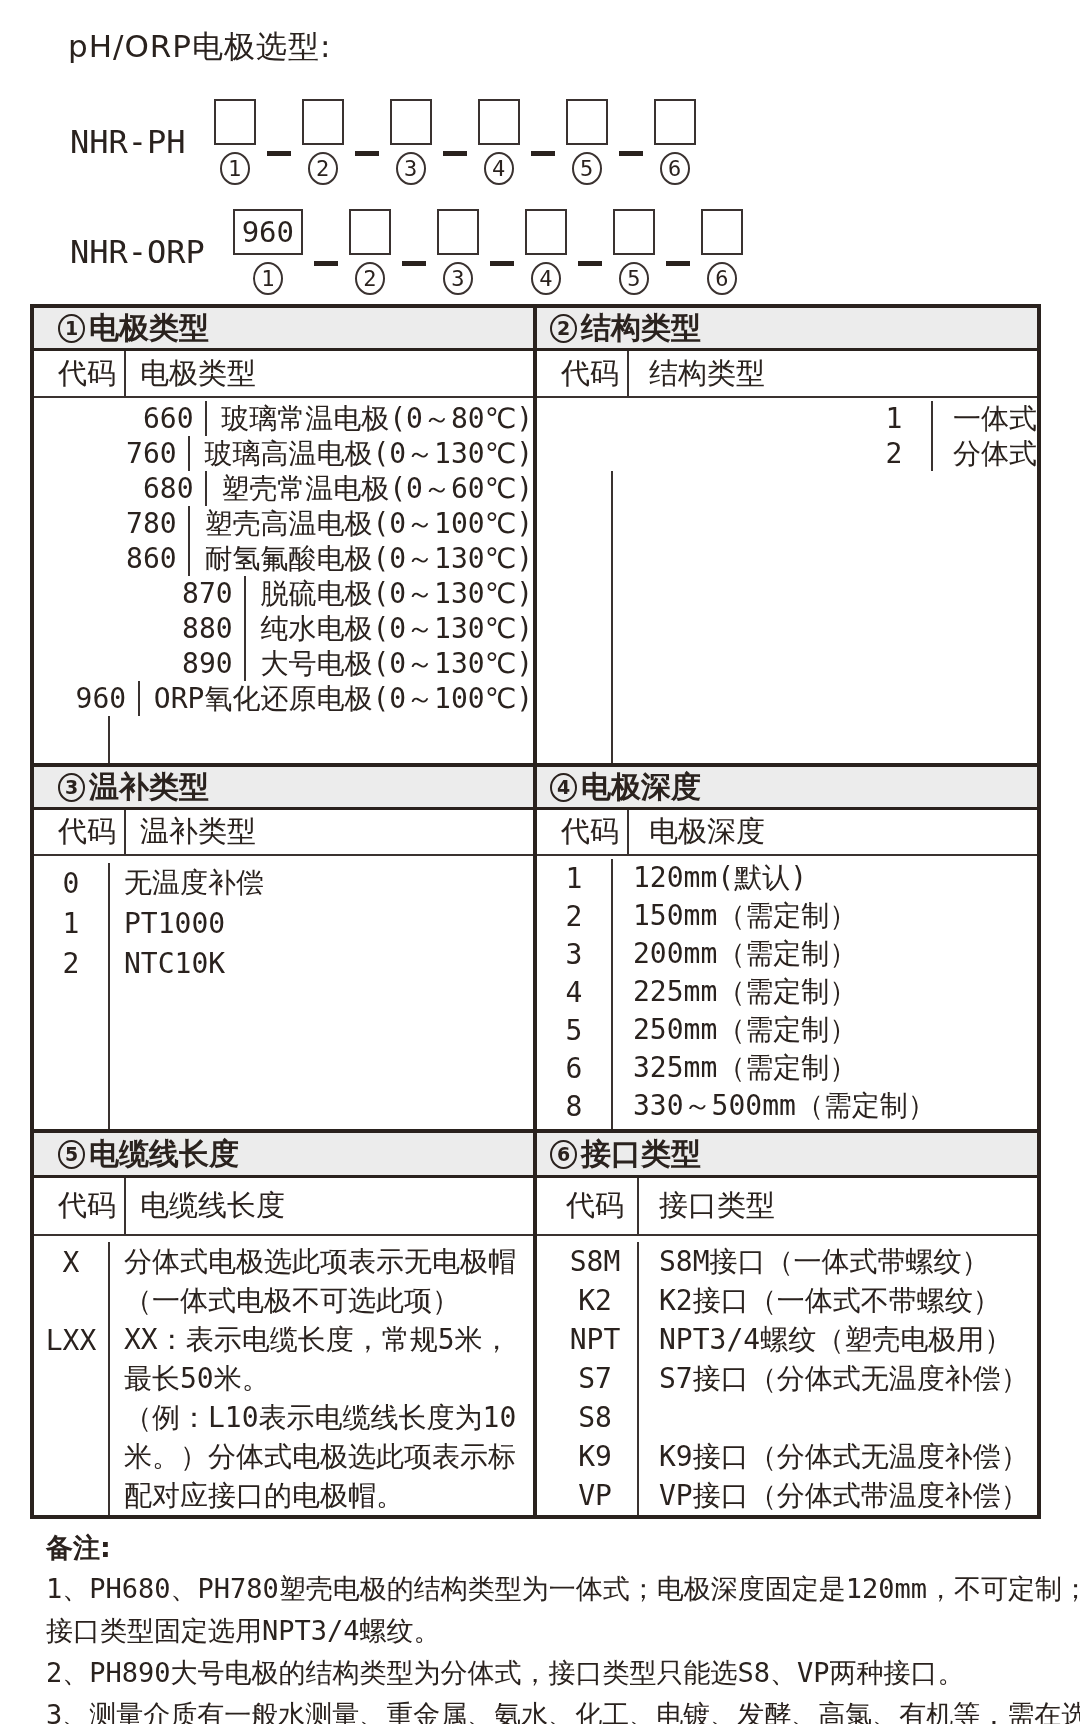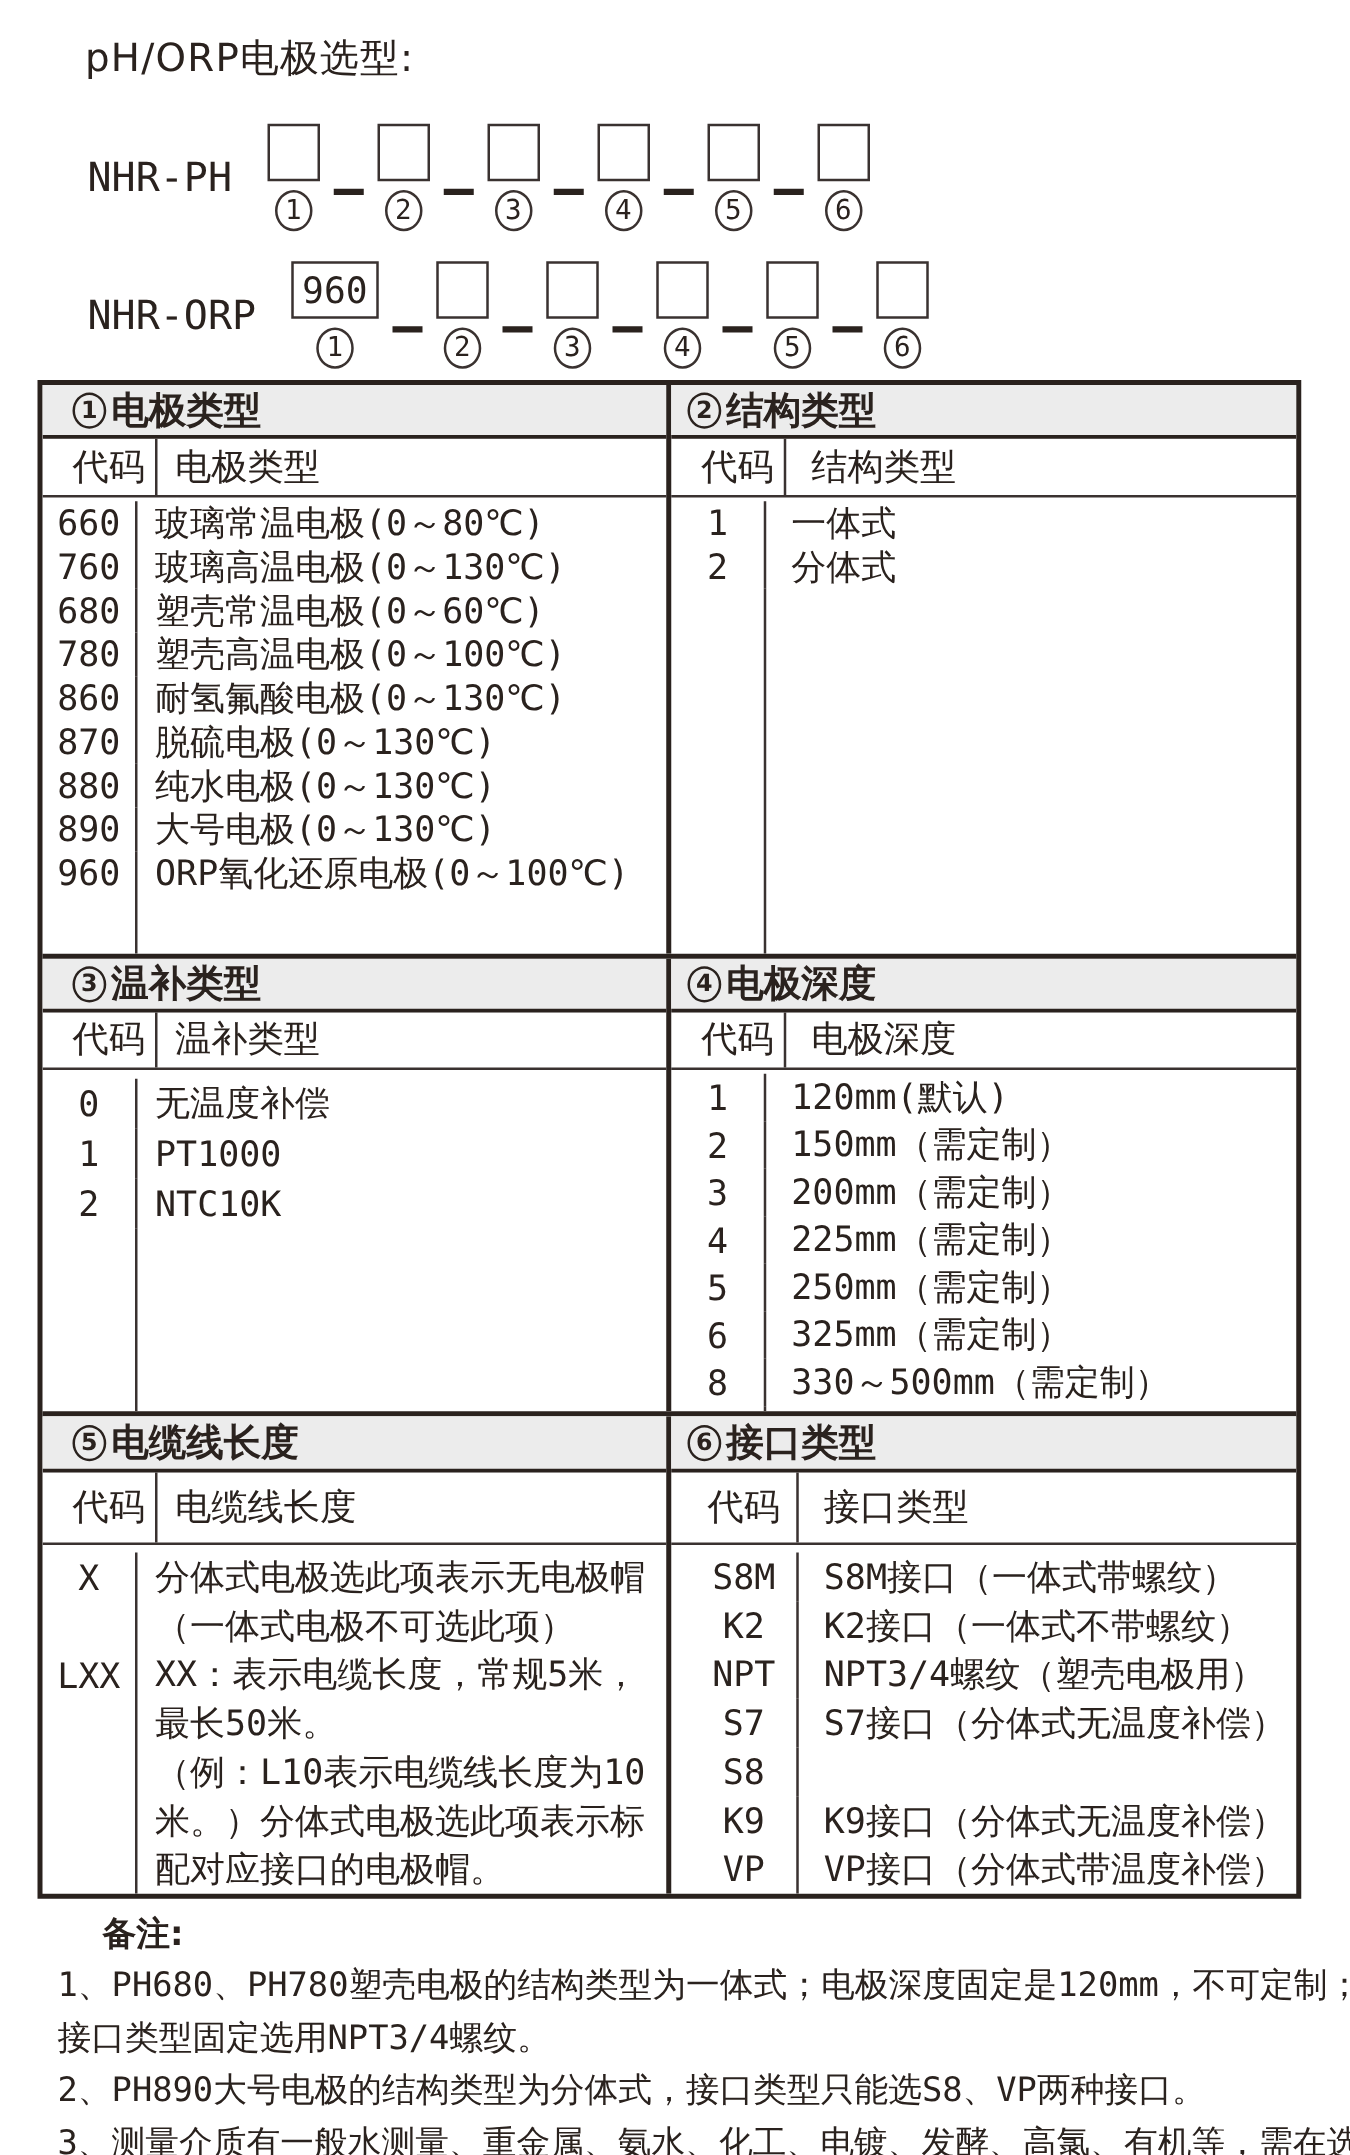--- a/index.html
+++ b/index.html
@@ -62,34 +62,34 @@
   .c{
     width:76px; flex-shrink:0; align-self:stretch;
     border-right:2px solid var(--thin);
     display:flex; align-items:center; justify-content:center; text-align:center;
   }
   .band3 .half.right .c{width:86px;}
   .d{padding-left:14px; white-space:nowrap;}
   .half.right .d{padding-left:20px;}
   .tbody{flex:1; display:flex; flex-direction:column; font-size:28px;}
   .trow{display:flex; flex-shrink:0;}
-  .band1 .trow{height:35px;} .band1 .tbody{padding-top:3px;}
+  .band1 .trow{height:35px;justify-content:flex-end;} .band1 .tbody{padding-top:3px;}
   .band2 .half.left  .trow{height:40px;} .band2 .half.left  .tbody{padding-top:7px;}
   .band2 .half.right .trow{height:38px;} .band2 .half.right .tbody{padding-top:3px;}
   .band3 .trow{height:39px;margin-left:16px;} .band3 .tbody{padding-top:6px;}
   .trow .c{font-size:28px;}
   .trow .d{display:flex; align-items:center;}
   .trow-multi{display:flex; flex-shrink:0;}
   .trow-multi .c{align-items:flex-start; padding-top:4px; height:auto;}
   .trow-multi .d{display:block;}
   .mline{height:39px; line-height:39px; white-space:nowrap;}
   .fill{flex:1; display:flex;}
   
   .notes{position:absolute; left:46px; top:1528px; width:1010px; font-size:27px;}
-  .note-title{font-weight:bold; font-family:"DejaVu Sans",sans-serif; line-height:40px;margin-left:36px;}
+  .note-title{font-weight:bold; font-family:"DejaVu Sans",sans-serif; line-height:40px;}
   .note-line{line-height:42px; white-space:nowrap;}
 </style>
 </head>
 <body>
 
 <div class="page-title">pH/ORP电极选型:</div>
 
 <div class="model-row ph">
   <div class="model-label">NHR-PH</div>
   <div class="seg">

